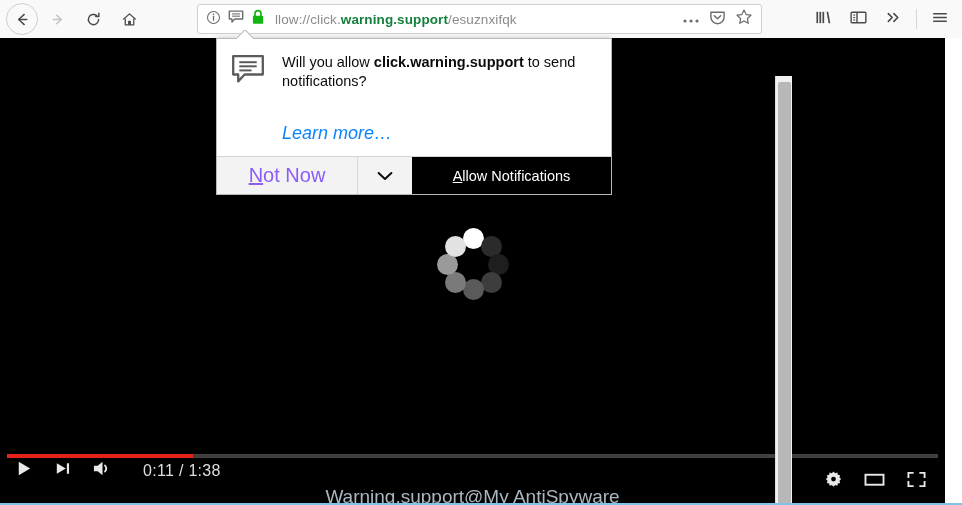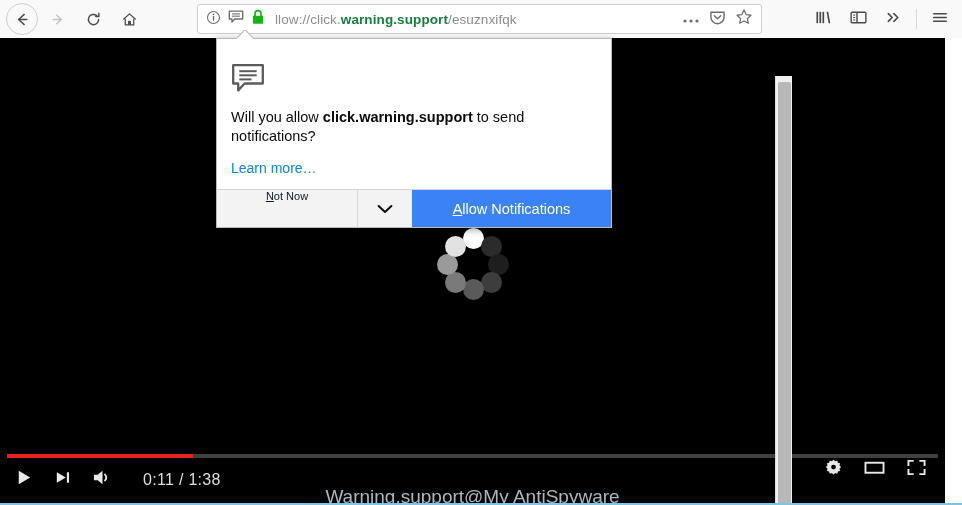--- a/index.html
+++ b/index.html
@@ -101,23 +101,23 @@
   
   .progress-wrap {
     position: absolute; left: 7px; bottom: 45px;
     width: 931px; height: 4px;
     background: #3f3f3f;
   }
   .progress-played {
     height: 4px; background: #e62117;
   }
   .controls {
-    position: absolute; left: 0; bottom: 12px;
+    position: absolute; left: 0; bottom: 0;
     width: 945px; height: 44px;
-    display: flex; align-items: flex-end;
+    display: flex; align-items: flex-start;
   }
   .ctrl-left { display: flex; align-items: center; padding-left: 14px; gap: 20px; }
   .ctrl-right {
     position: absolute; right: 18px; top: 0; height: 44px;
     display: flex; align-items: center; gap: 20px;
   }
   .cbtn { display: flex; align-items: center; justify-content: center; }
   .time-display {
     color: #ddd;
     font-size: 16px;
@@ -174,50 +174,50 @@
     position: absolute;
     left: 1px; top: 2px;
     width: 13px; height: 13px;
     background: #fff;
     border-left: 1px solid #b8b8b8;
     border-top: 1px solid #b8b8b8;
     transform: rotate(45deg);
   }
   .popup-body {
     display: flex;
-    padding: 23px 14px 12px 14px;
-    gap: 9px;
-    flex-direction: column;
+    padding: 14px 14px 12px 14px;
+    gap: 17px;
   }
   .popup-icon { flex: 0 0 auto; padding-top: 1px; }
   .popup-texts { flex: 1; }
   .popup-msg {
     font-size: 14.5px;
     color: #0c0c0d;
     line-height: 1.32;
   }
   .popup-msg .host-b { font-weight: 700; }
   .popup-learn {
     display: inline-block;
-    margin-top: 14px;
-    font-size: 14px;
+    margin-top: 32px;
+    font-size: 18px;
     color: #0a84ff;
     cursor: pointer;
+    font-style: italic;
   }
   .popup-footer {
     display: flex;
     height: 38px;
     border-top: 1px solid #d4d4d4;
   }
   .btn-notnow {
     flex: 1;
     background: #f3f3f3;
-    display: flex; align-items: flex-start; justify-content: center;
-    font-size: 11px;
-    color: #0f172a;
+    display: flex; align-items: center; justify-content: center;
+    font-size: 20px;
+    color: #8b5cf6;
     cursor: pointer;
     border-right: 1px solid #d8d8d8;
   }
   .btn-notnow u { text-decoration: underline; }
   .btn-dropdown {
     width: 54px;
     background: #f3f3f3;
     display: flex; align-items: center; justify-content: center;
     cursor: pointer;
   }
@@ -468,19 +468,19 @@
       <div class="btn-notnow">
         <span><u id="notnow-ak">N</u><span id="notnow-rest">ot Now</span></span>
       </div>
       <div class="btn-dropdown">
         <span>
           <svg width="16" height="10" viewBox="0 0 16 10">
               <path d="M1.6 2 L8 8 L14.4 2" fill="none" stroke="#0c0c0d" stroke-width="2" stroke-linecap="round" stroke-linejoin="round"></path>
             </svg>
         </span>
       </div>
-      <div class="btn-allow" style="background: #3b82f6;">
+      <div class="btn-allow" style="background: #000000;">
         <span><u id="allow-ak">A</u><span id="allow-rest">llow Notifications</span></span>
       </div>
     </div>
   </div>
 
 </div>
 
 </body></html>

